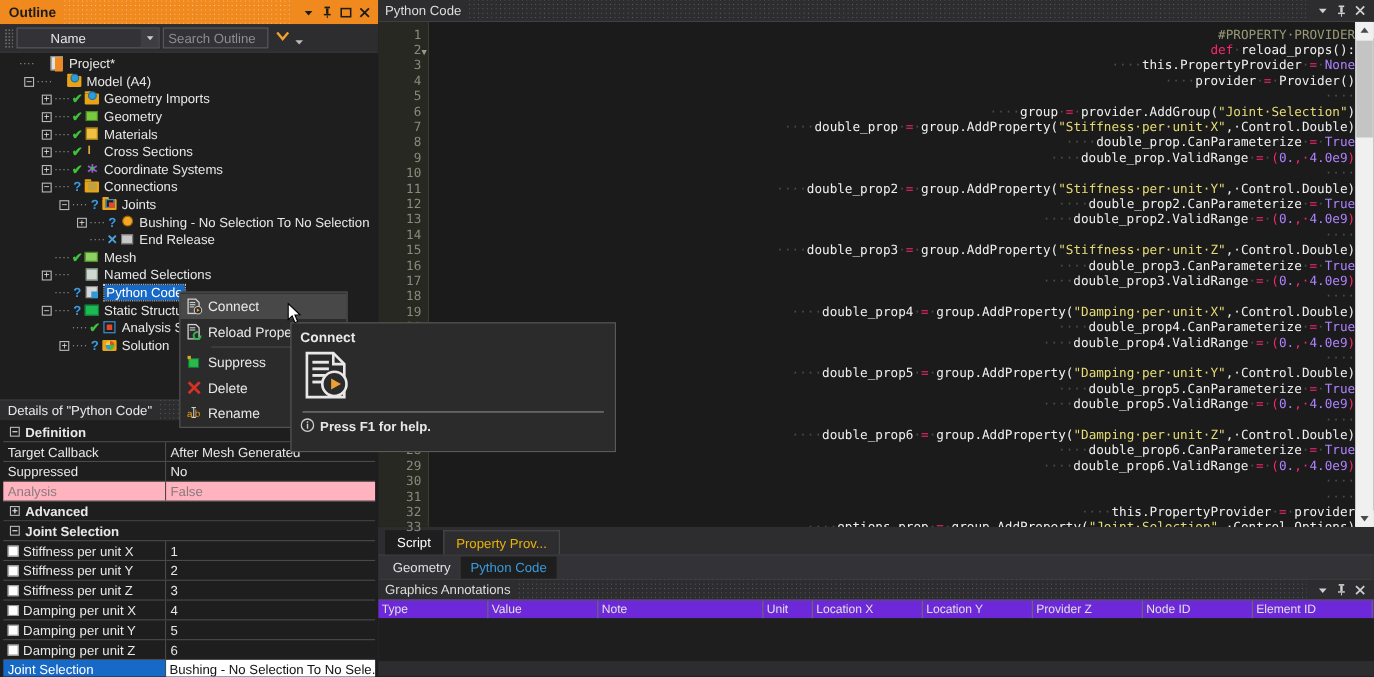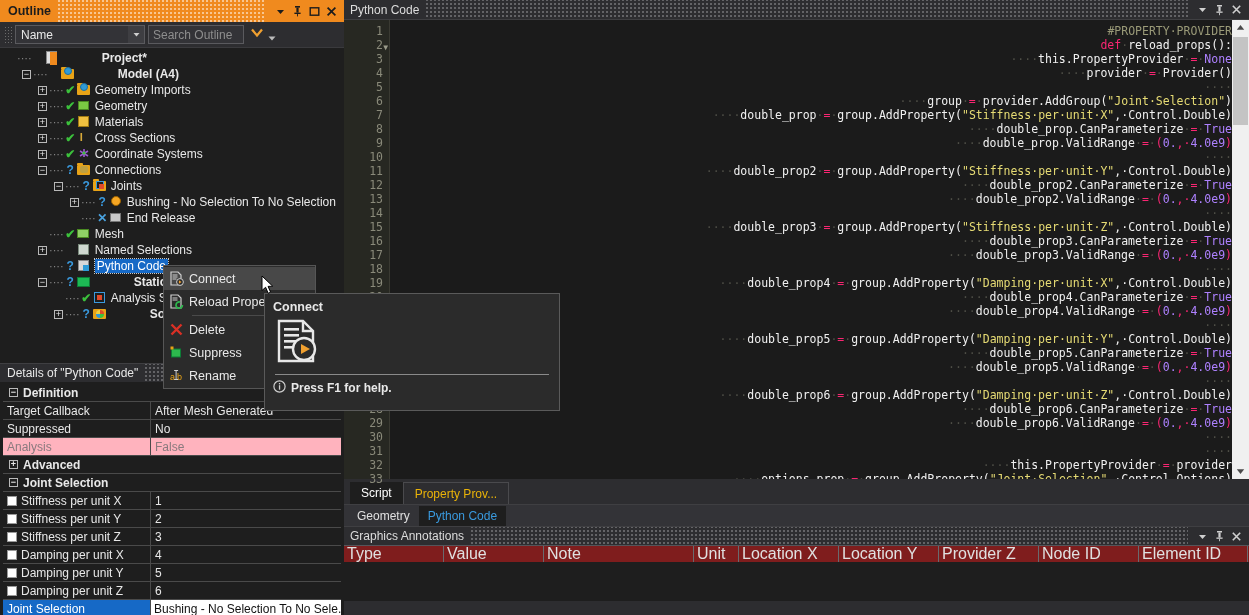--- a/index.html
+++ b/index.html
@@ -37,21 +37,21 @@
     height: 26px; background: #2d2d30; display: flex; align-items: center;
     padding: 0 4px; border-bottom: 1px solid #3a3a3d; gap: 3px;
   }
   .grip { width: 8px; height: 18px;
     background-image: radial-gradient(circle, #6a6a6a 0.6px, transparent 0.7px);
     background-size: 3px 3px; }
   .combo {
     width: 130px; height: 19px; background: #333337; border: 1px solid #5a5a5e;
     display: flex; align-items: center; color: #e8e8e8; font-size: 12px; padding-left: 5px;
   }
-  .combo .cval { flex: 1; }
+  .combo .cval { flex: 1; margin-left: 25px; }
   .combo .carrow { width: 16px; height: 17px; background: #3e3e42; display:flex; align-items:center; justify-content:center; }
   .srch {
     width: 96px; height: 19px; background: #333337; border: 1px solid #5a5a5e;
     display: flex; align-items: center; padding-left: 4px; color: #8e8e8e; font-size: 12px;
   }
   .chev-orange { color: #f0a030; font-size: 13px; font-weight: bold; margin-left: 3px; }
   .mini-arrow { color: #bbb; font-size: 8px; margin-left: 1px; align-self: flex-end; margin-bottom: 3px; }
 
   
   .tree { position: relative; background: #1e1e1e; height: 315px; overflow: hidden;
@@ -64,21 +64,21 @@
     font-size: 9px; line-height: 7px; color: #e8e8e8; margin-right: 2px; flex: none;
   }
   .exp-sp { width: 9px; margin-right: 2px; flex: none; display:inline-block; }
   .dline { color: #8a8a8a; letter-spacing: 0px; font-size: 11px; margin-right: 1px; }
   .stat { width: 11px; text-align: center; flex: none; font-weight: bold; font-size: 12px; }
   .st-ok { color: #3cc23c; }
   .st-q { color: #3a9ade; }
   .st-x { color: #4aa3e0; }
   .ico { width: 16px; height: 14px; flex: none; margin-right: 3px; position: relative; }
   .lbl { color: #e8e8e8; }
-  .lbl.b { font-weight: bold; margin-left: 39px; }
+  .lbl.b { font-weight: normal; }
   .sel-lbl { background: #1669c6; color: #fff; outline: 1px dotted #c8c8c8; padding: 0 2px; }
 
   
   .folder { position:absolute; left:1px; top:2px; width:13px; height:10px; background:#e8a317; border-radius:1px; }
   .folder:before { content:""; position:absolute; left:0; top:-2px; width:6px; height:2px; background:#e8a317; border-radius:1px 1px 0 0;}
   .globe { position:absolute; left:4px; top:0px; width:8px; height:8px; border-radius:50%; background:#2f9bd6; border:1px solid #1d6ea0;}
   .cube { position:absolute; left:2px; top:2px; width:11px; height:9px; background:#7ac943; border:1px solid #4a8a22;}
   .sheet { position:absolute; left:2px; top:1px; width:11px; height:11px; background:#f0c040; border:1px solid #a07a12;}
   .ibeam { position:absolute; left:4px; top:1px; width:9px; height:11px; color:#d8a93a; font-weight:bold; font-size:11px; line-height:11px;}
   .purple { position:absolute; left:2px; top:1px; width:12px; height:11px; }
@@ -159,21 +159,21 @@
   .tab1.act { background: #1e1e1e; color: #fff; }
   .tab1.inact { background: #2d2d30; color: #eab308; border: 1px solid #4a4a4d; border-bottom: none; }
   .tabbar2 { height: 22px; background: #333337; display: flex; align-items: flex-end; padding-left: 4px;
              border-top: 1px solid #3f3f42; }
   .tab2 { height: 20px; padding: 0 9px; display: flex; align-items: center; font-size: 12px; color: #e0e0e0; }
   .tab2.sel { background: #1e1e1e; color: #3a9ade; }
 
   .ga-title { height: 19px; background: #2d2d30; display: flex; align-items: center;
               padding: 0 4px 0 6px; color: #dcdcdc; font-size: 12px; border-top: 1px solid #3f3f42; }
   .ga-title .dots-fill { background-image: radial-gradient(circle, rgba(255,255,255,.28) 0.7px, transparent 0.8px); background-position: 0 10px; }
-  .ga-head { height: 17px; background: #7f1d1d; display: flex; font-size: 16px; color: #e0e0e0;
+  .ga-head { height: 17px; background: #6d28d9; display: flex; font-size: 11px; color: #e0e0e0;
              border-top: 1px solid #55555a; }
   .ga-h { border-right: 1px solid #6a6a6e; padding-left: 3px; display: flex; align-items: center; overflow: hidden; }
   .ga-body { height: 39px; background: #1e1e1e; }
 
   
   .ctxmenu { position: absolute; left: 163px; top: 265px; width: 153px; background: #2b2b2b;
              border: 1px solid #565656; z-index: 40; padding: 1px 0; }
   .ctxitem { height: 23px; display: flex; align-items: center; color: #e8e8e8; font-size: 12.5px; }
   .ctxitem.hl { background: #484848; }
   .ctxicon { width: 25px; height: 23px; display: flex; align-items: center; justify-content: center; flex: none; }
@@ -635,33 +635,33 @@
             <path d="M13.4 11 A3.2 3.2 0 1 1 10.6 8" fill="none" stroke="#2db84d" stroke-width="1.7"></path>
             <path d="M10 6.5 L11.6 8.4 L9.3 8.8 Z" fill="#2db84d"></path>
           </svg>
         </span>
         <span>Reload Prope</span>
       </div>
       <div class="ctxsep"></div>
       <div class="ctxitem">
         <span class="ctxicon">
           <svg width="15" height="15" viewBox="0 0 15 15">
-            <path d="M2.5 2.5 L12.5 12.5 M12.5 2.5 L2.5 12.5" stroke="#d93025" stroke-width="2.4"></path>
+            <rect x="2.5" y="4" width="9" height="8" fill="#2db84d" stroke="#0d7c36" stroke-width="1"></rect>
+            <rect x="1.5" y="1.5" width="3" height="3" fill="#e8a317"></rect>
           </svg>
         </span>
-        <span>Delete</span>
+        <span>Suppress</span>
       </div>
       <div class="ctxitem">
         <span class="ctxicon">
           <svg width="15" height="15" viewBox="0 0 15 15">
-            <rect x="2.5" y="4" width="9" height="8" fill="#2db84d" stroke="#0d7c36" stroke-width="1"></rect>
-            <rect x="1.5" y="1.5" width="3" height="3" fill="#e8a317"></rect>
+            <path d="M2.5 2.5 L12.5 12.5 M12.5 2.5 L2.5 12.5" stroke="#d93025" stroke-width="2.4"></path>
           </svg>
         </span>
-        <span>Suppress</span>
+        <span>Delete</span>
       </div>
       <div class="ctxitem">
         <span class="ctxicon">
           <svg width="15" height="15" viewBox="0 0 15 15">
             <text x="1" y="11.5" font-family="Liberation Sans" font-size="9" fill="#e8a317">a</text>
             <text x="8" y="11.5" font-family="Liberation Sans" font-size="9" fill="#e8a317">b</text>
             <rect x="6.6" y="2" width="1" height="10" fill="#cfcfcf"></rect>
             <rect x="5.1" y="2" width="4" height="1" fill="#cfcfcf"></rect>
             <rect x="5.1" y="11" width="4" height="1" fill="#cfcfcf"></rect>
           </svg>

